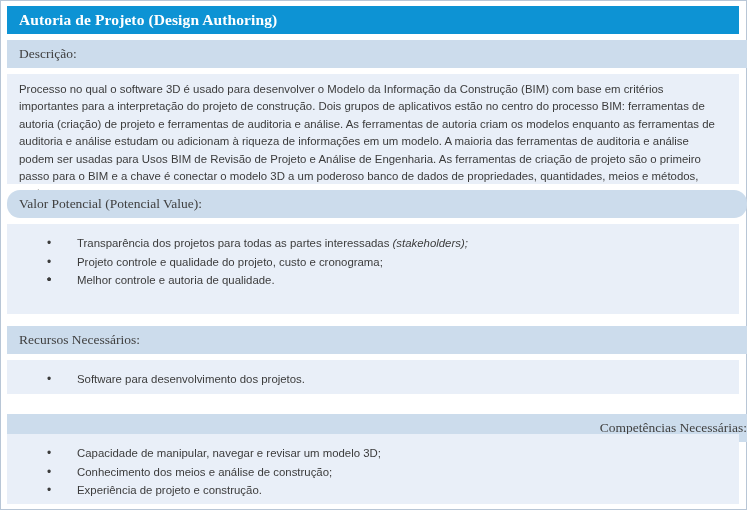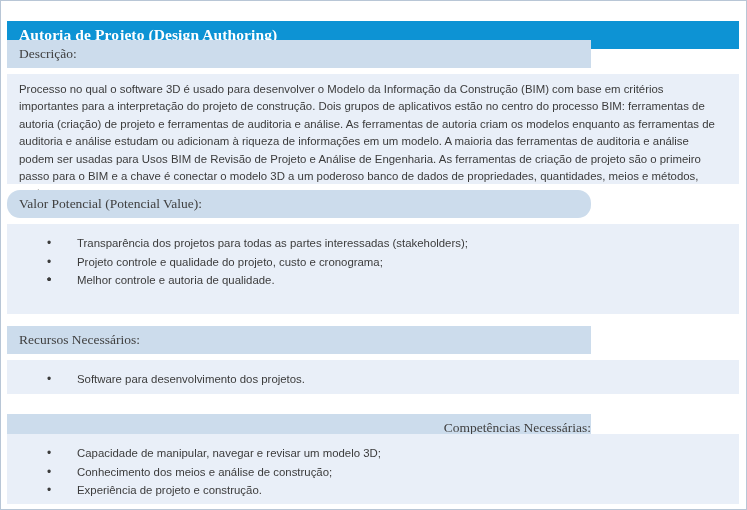--- a/index.html
+++ b/index.html
@@ -20,21 +20,21 @@
     height: 510px;
     box-sizing: border-box;
     background: #ffffff;
     border: 1px solid #b8c6d6;
   }
 
   
   .title-bar {
     position: absolute;
     left: 6px;
-    top: 20px;
+    top: 5px;
     width: 732px;
     height: 28px;
     background: #0d93d4;
     box-sizing: border-box;
     display: flex;
     align-items: center;
   }
   .title-text {
     color: #ffffff;
     font-family: "Liberation Serif", serif;
@@ -42,21 +42,21 @@
     font-size: 15.5px;
     letter-spacing: 0.1px;
     padding-left: 12px;
     white-space: nowrap;
   }
 
   
   .section-header {
     position: absolute;
     left: 6px;
-    width: 584px;
+    width: 740px;
     background: #ccdcec;
     box-sizing: border-box;
     display: flex;
     align-items: center;
   }
   .section-header-text {
     font-family: "Liberation Serif", serif;
     font-size: 13.5px;
     font-weight: normal;
     color: #3f3f3f;
@@ -100,20 +100,21 @@
   }
   ul.bullets li .bullet-dot {
     position: absolute;
     left: 40px;
     top: 0;
     color: #3b3b3b;
     font-size: 12px;
     line-height: 18px;
   }
   .ital {
+    font-style: italic;
   }
 
   
   #sec-descricao-header   { top: 39px;  height: 28px; }
   #sec-descricao-body     { top: 73px;  height: 110px; }
 
   #sec-valor-header       { top: 189px; height: 28px; border-radius: 13px; }
   #sec-valor-body         { top: 223px; height: 90px; }
 
   #sec-recursos-header    { top: 325px; height: 28px; }

